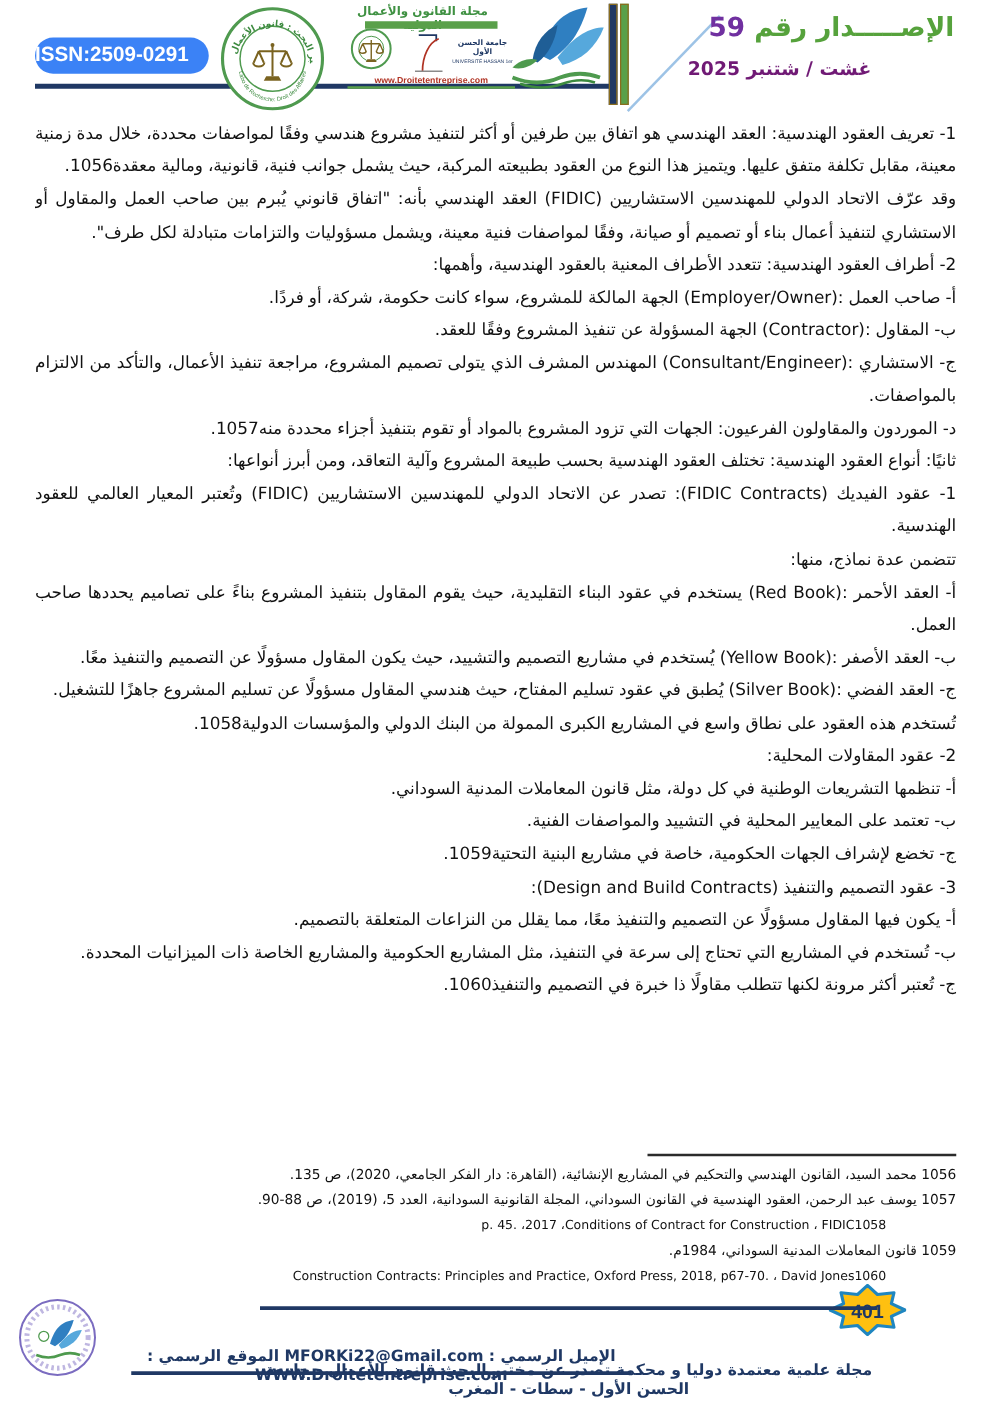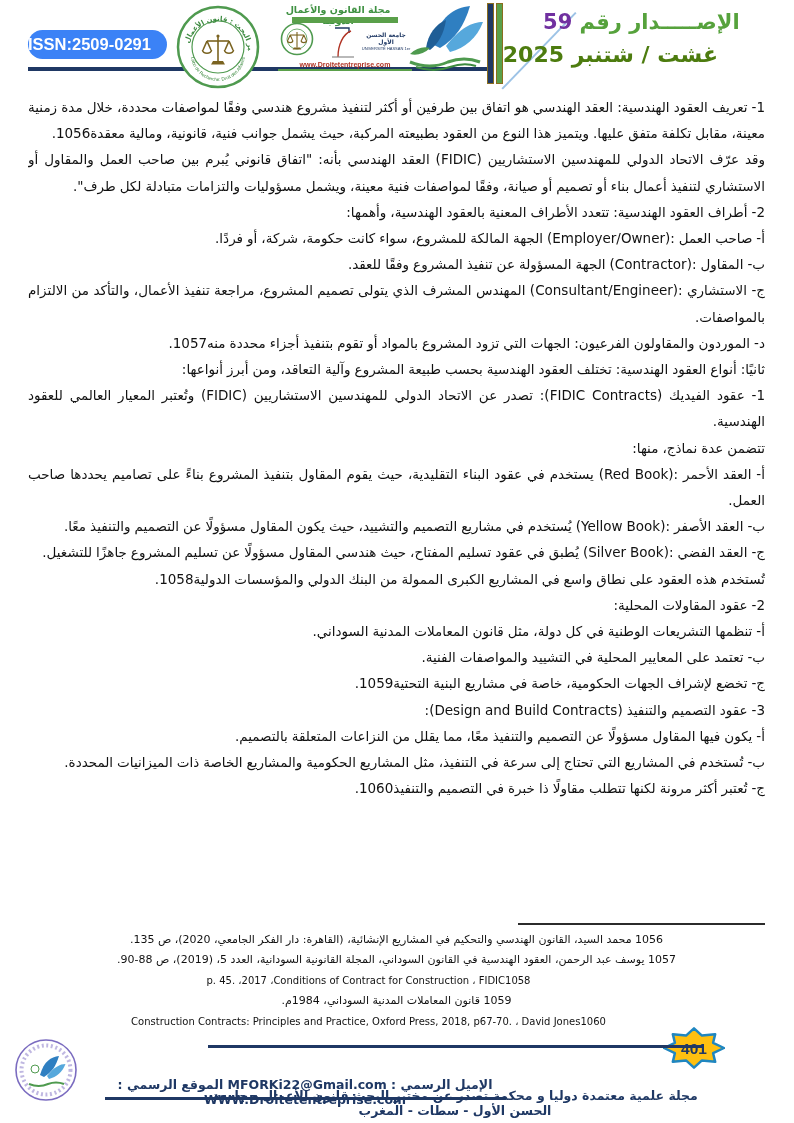--- a/index.html
+++ b/index.html
@@ -32,31 +32,31 @@
   .jl-bird { position:absolute; right:0; top:0; }
   .divider-bars { position:absolute; left:487px; top:3px; height:79px; display:flex; gap:2px; }
   .bar { width:5px; height:100%; border:1px solid #8a6d1e; }
   .bar-navy { background:#1f3864; }
   .bar-green { background:#5aa04a; }
   .decor-slash { position:absolute; left:502px; top:88px; width:106px; height:1.5px;
                  background:#9dc3e6; transform:rotate(-46deg); transform-origin:left center; }
   .issue-block { position:absolute; right:14px; top:6px; text-align:center; direction:rtl; font-weight:bold; }
   .issue-line { font-size:21px; color:#56a23c; line-height:32px; white-space:nowrap; }
   .issue-number { color:#7030a0; }
-  .issue-date { font-size:22px; color:#4d7c0f; line-height:34px; margin-right:62px; white-space:nowrap; }
+  .issue-date { font-size:15px; color:#701a75; line-height:34px; margin-right:83px; white-space:nowrap; }
   
   .body-text {
     position:absolute; top:94px; right:29px; left:28px; height:826px; overflow:hidden;
     direction:rtl; text-align:justify; font-size:13.5px; line-height:26.2px; word-spacing:-0.3px;
   }
   .body-text p { margin:0; }
   
   .fn-sep { position:absolute; top:923px; right:29px; width:247px; border-top:2px solid #2b2b2b; }
   .footnotes { position:absolute; top:930px; right:29px; left:28px; }
-  .fn { direction:rtl; text-align:center; font-size:11px; line-height:20.4px; }
+  .fn { direction:rtl; text-align:right; font-size:11px; line-height:20.4px; }
   .fn-en { direction:ltr; font-size:10px; padding-right:56px; font-family:"DejaVu Sans", sans-serif; }
   
   .page-badge { position:absolute; left:663px; top:1027px; }
   .footer-rule-top { position:absolute; left:208px; top:1045px; width:494px; height:3px; background:#1f3864; }
   .footer-line1 { position:absolute; left:208px; top:1052px; width:494px; text-align:center; direction:rtl;
                   font-size:12.5px; font-weight:bold; color:#1f3864;margin-top:36px; }
   .footer-line2 { position:absolute; left:105px; top:1077px; width:400px; text-align:center; direction:rtl;
                   font-size:12.5px; font-weight:bold; color:#1f3864; }
   .footer-rule-bottom { position:absolute; left:105px; top:1097px; width:400px; height:3px; background:#1f3864; }
   .author-stamp { position:absolute; left:13px; top:1037px; }

